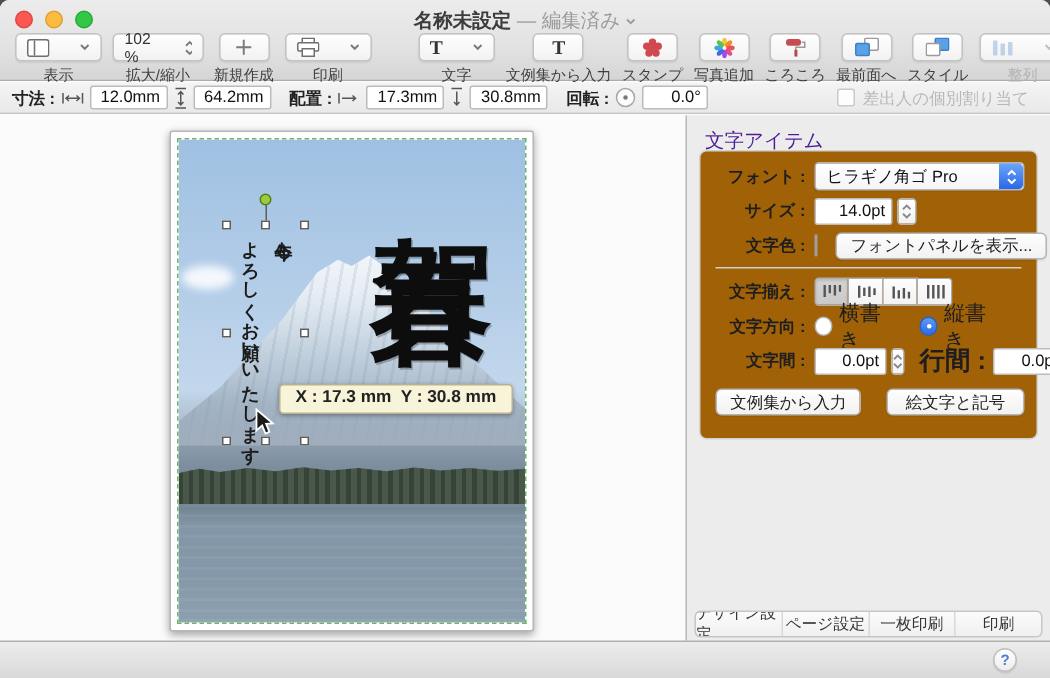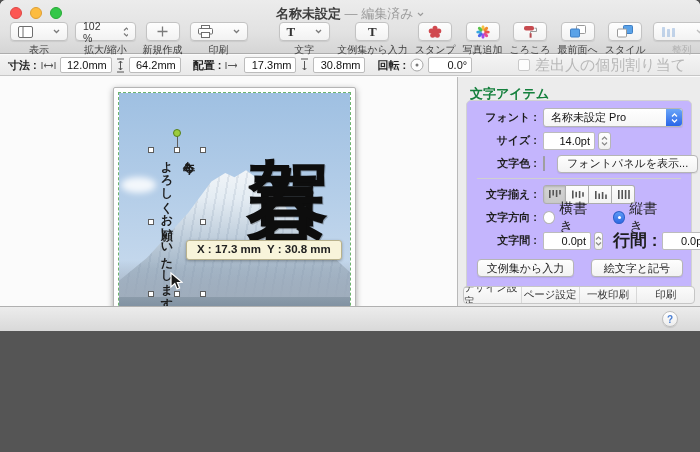--- a/index.html
+++ b/index.html
@@ -1,18 +1,18 @@
 <!DOCTYPE html>
 <html><head>
 <meta charset="utf-8">
 <style>
   * { margin:0; padding:0; box-sizing:border-box; }
   html,body { background:#555; font-family:"Liberation Sans", sans-serif; }
   .window {
-    position:relative; width:700px; height:331px; background:#fbfbfb;
+    position:relative; width:700px; height:452px; background:#fbfbfb;
     border-radius:6px 6px 0 0; overflow:hidden; box-shadow:0 10px 30px rgba(0,0,0,.4);
   }
   
   .chrome {
     position:absolute; top:0; left:0; right:0; height:54px;
     background:linear-gradient(180deg,#ececec 0%,#e2e2e2 60%,#d5d5d5 100%);
     border-bottom:1px solid #adadad;
   }
   .titlebar { position:relative; height:22px; }
   .lights { position:absolute; left:10px; top:7px; display:flex; gap:8px; }
@@ -44,21 +44,21 @@
     background:linear-gradient(180deg,#f4f4f4,#e9e9e9); border-bottom:1px solid #c6c6c6;
     display:flex; align-items:center; padding:0 8px; gap:4px;
   }
   .dlabel { font-size:11px; font-weight:bold; color:#222; white-space:nowrap; }
   .dlabel.l2 { margin-left:8px; }
   .din { width:52px; height:16px; border:1px solid #bcbcbc; border-radius:2px; background:#fff;
          font-size:11px; text-align:right; padding:0 4px; color:#111; font-family:"Liberation Sans",sans-serif; }
   .din.deg { width:44px; }
   .sender { margin-left:auto; display:flex; align-items:center; gap:5px; padding-right:6px; }
   .cb { width:12px; height:12px; border:1px solid #c9c9c9; border-radius:2px; background:#fdfdfd; }
-  .sender .txt { font-size:15px; color:#b8b8b8; white-space:nowrap; }
+  .sender .txt { font-size:11px; color:#b8b8b8; white-space:nowrap; }
   
   .content { position:absolute; top:77px; left:0; right:0; bottom:25px; display:flex; }
   .canvas { position:relative; width:457px; background:#fbfbfb; overflow:hidden; }
   .postcard {
     position:absolute; left:113px; top:10px; width:243px; height:334px;
     background:#fff; border:1px solid #b5b5b5; border-radius:2px;
     box-shadow:0 2px 6px rgba(0,0,0,.35);
   }
   .photo { position:absolute; left:5px; top:5px; right:5px; bottom:5px; overflow:hidden; }
   .sky { position:absolute; inset:0; background:linear-gradient(180deg,#9fc0e2 0%,#b3cde8 30%,#c3d7ec 52%,#b7c7d8 68%,#a9b8c8 100%); }
@@ -89,30 +89,30 @@
   }
   .greeting {
     position:absolute; left:42px; top:64px; height:152px; writing-mode:vertical-rl;
     white-space:pre-line; font-size:12px; line-height:22px; color:#1c1c1c; font-weight:bold;
   }
   .handle { position:absolute; width:6px; height:6px; background:#fff; border:1px solid #5d5d5d; }
   .rot-stem { position:absolute; left:63px; top:48px; width:1px; height:14px; background:#5d5d5d; }
   .rot-dot { position:absolute; left:59px; top:41px; width:8px; height:8px; border-radius:50%;
     background:#9ccc3c; border:1px solid #557f1d; }
   .tooltip {
-    position:absolute; left:72px; top:152px; height:20px; padding:2px 10px;
+    position:absolute; left:72px; top:168px; height:20px; padding:2px 10px;
     background:#f8f4da; border:1px solid #b9b28c; border-radius:3px;
     font-size:11.5px; font-weight:bold; color:#222; white-space:pre; box-shadow:0 1px 3px rgba(0,0,0,.3);
   }
   .cursor { position:absolute; left:55px; top:184px; }
   
   .panel { position:relative; width:243px; background:#ececec; border-left:1px solid #b9b9b9; }
-  .ptitle { position:absolute; left:12px; top:8px; font-size:13px; font-weight:bold; color:#15803d; }
+  .ptitle { position:absolute; left:12px; top:8px; font-size:13px; font-weight:normal; color:#4c1d95; }
   .groupbox { position:absolute; left:8px; top:23px; width:226px; height:193px;
-    background:#c4b5fd; border:1px solid #d2d2d2; border-radius:5px; padding-top:7px; }
+    background:#a16207; border:1px solid #d2d2d2; border-radius:5px; padding-top:7px; }
   .prow { display:flex; align-items:center; margin:0 8px 4px 8px; height:19px; }
   .plabel { width:62px; text-align:right; font-size:11px; font-weight:bold; color:#1e1e1e; margin-right:6px; white-space:nowrap; flex:none; }
   .popup { position:relative; height:19px; background:linear-gradient(180deg,#fff,#f5f5f5);
     border:1px solid #b6b6b6; border-radius:3px; display:flex; align-items:center; padding:0 20px 0 7px;
     font-size:11px; color:#111; box-shadow:0 1px 1px rgba(0,0,0,.07); }
   .popup .cap { position:absolute; right:0; top:0; bottom:0; width:16px; border-radius:0 3px 3px 0;
     background:linear-gradient(180deg,#6aa6f8,#2a66e8); display:flex; align-items:center; justify-content:center; }
   .popup.font { width:155px; }
   .popup.style { width:120px; }
   .nin { width:52px; height:18px; border:1px solid #bcbcbc; border-radius:2px; background:#fff;
@@ -405,21 +405,21 @@
       </div>
     </div>
 
     <div class="panel">
       <div class="ptitle">文字アイテム</div>
 
       <div class="groupbox">
         <div class="prow">
           <span class="plabel">フォント :</span>
           <div class="popup font">
-            <span>名称未設定 Pro</span>
+            <span>ヒラギノ角ゴ Pro</span>
             <span class="cap">
                 <svg width="7" height="10">
                   <path d="M1 3.5L3.5 1 6 3.5M1 6.5L3.5 9 6 6.5" stroke="#fff" fill="none" stroke-width="1.3"></path>
                 </svg>
               </span>
           </div>
         </div>
         <div class="prow">
           <span class="plabel">サイズ :</span>
           <input class="nin" readonly="" value="14.0pt" style="">

